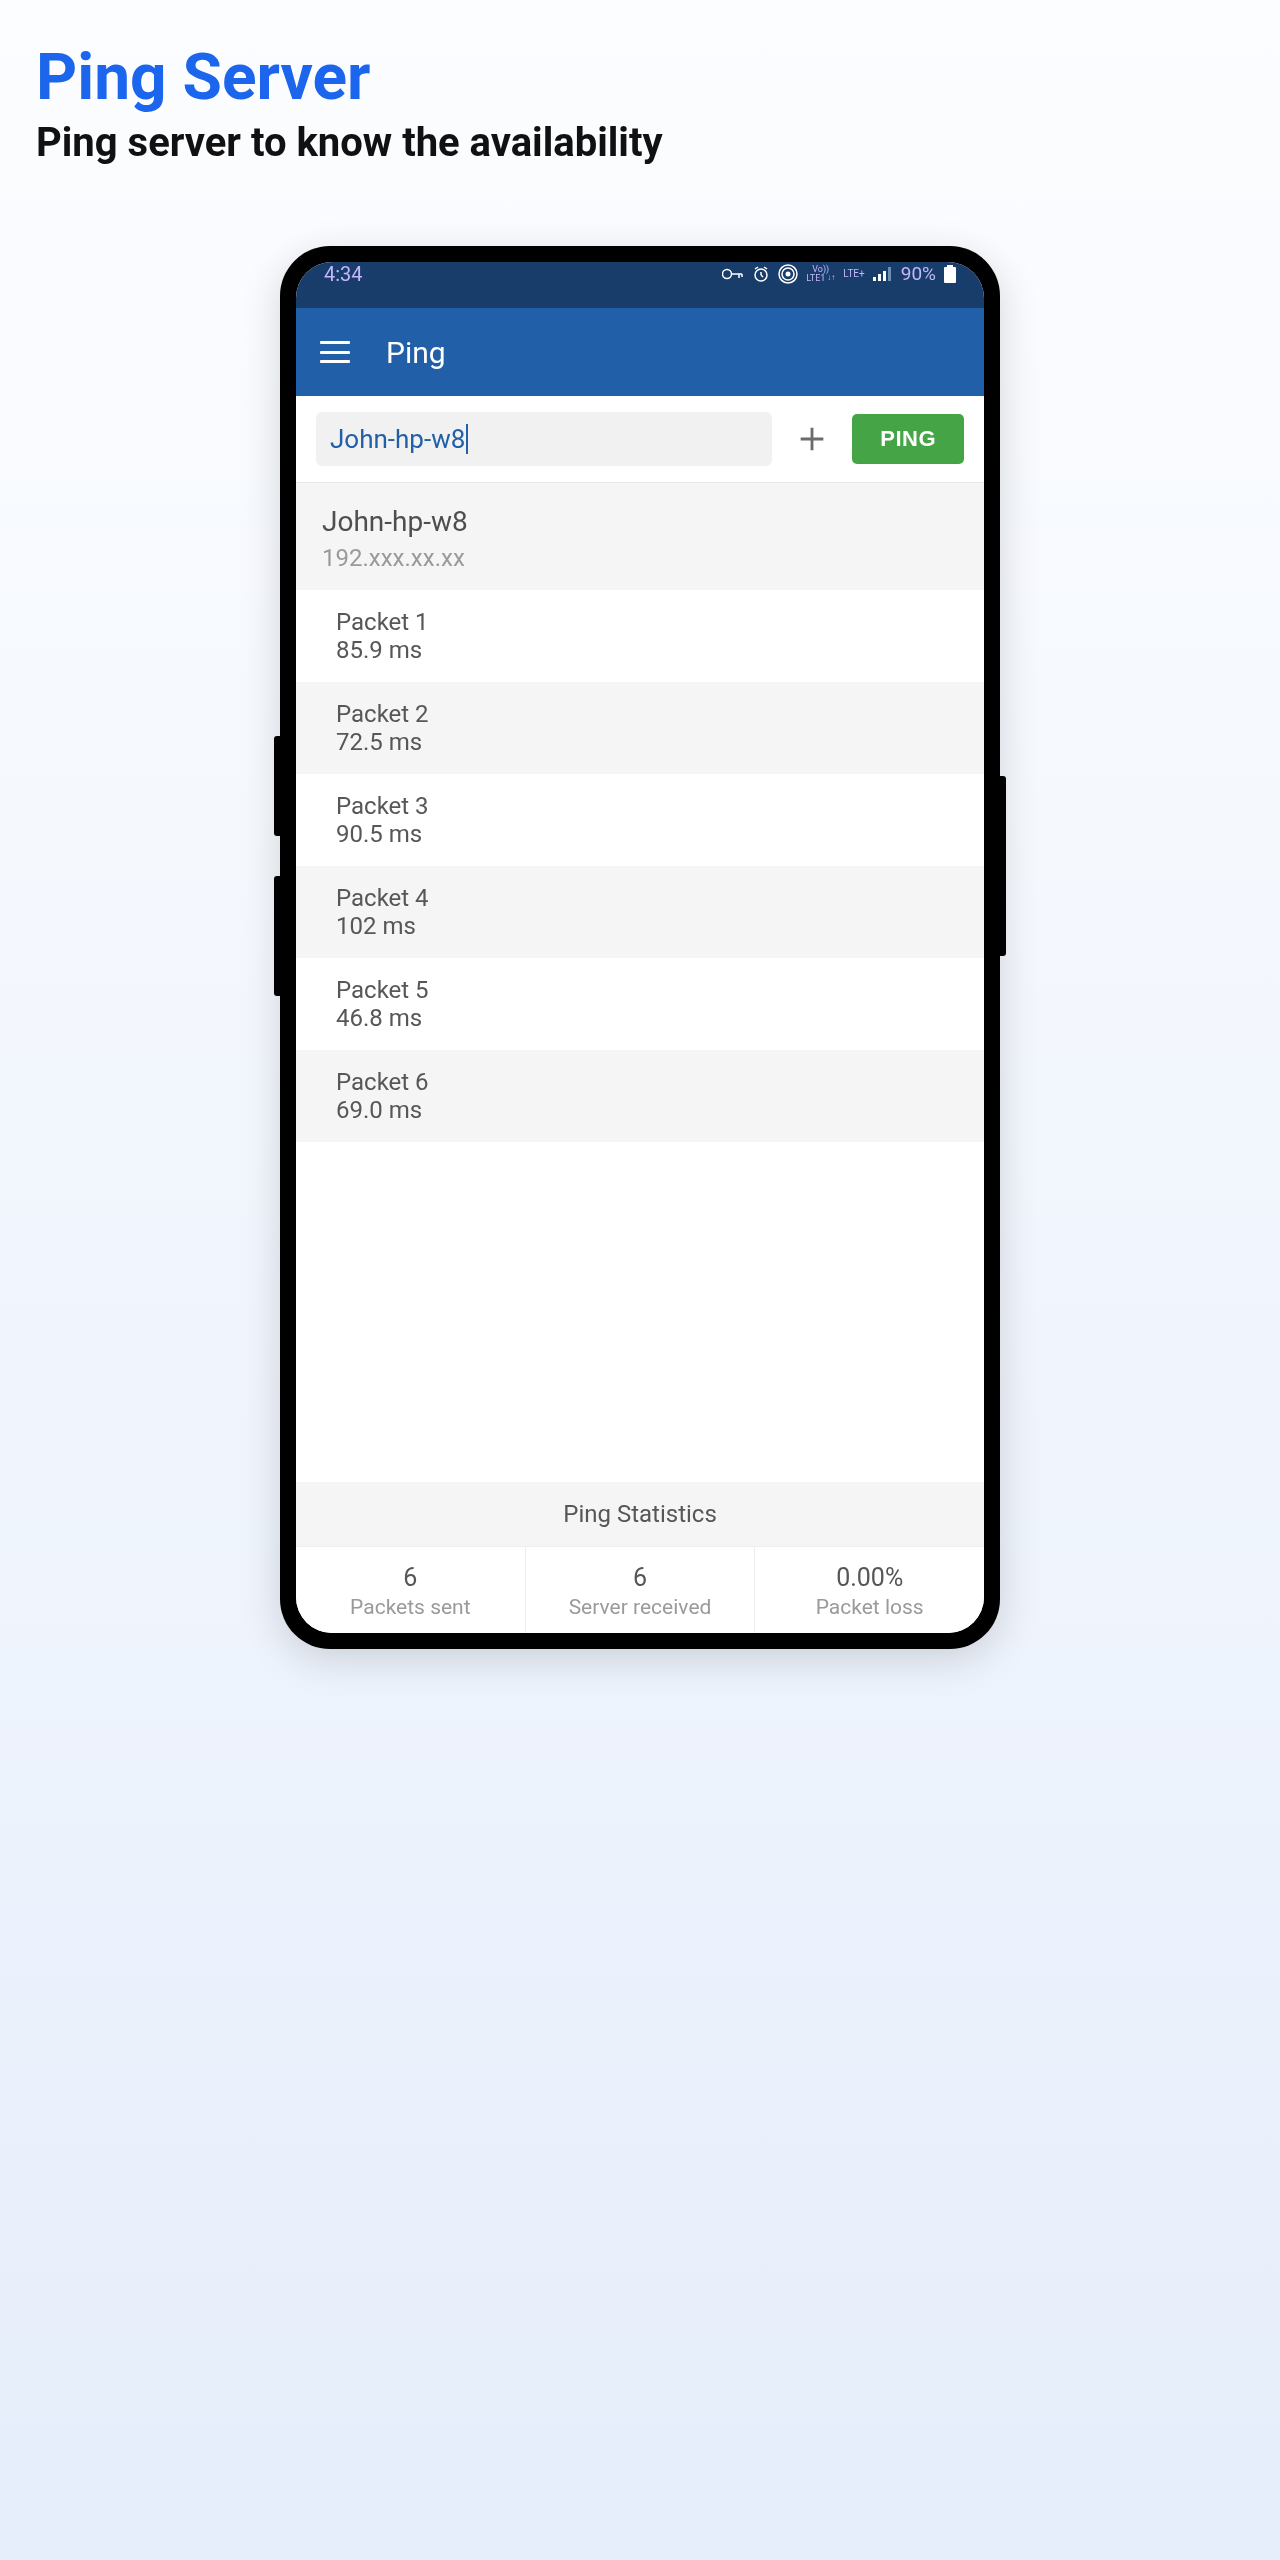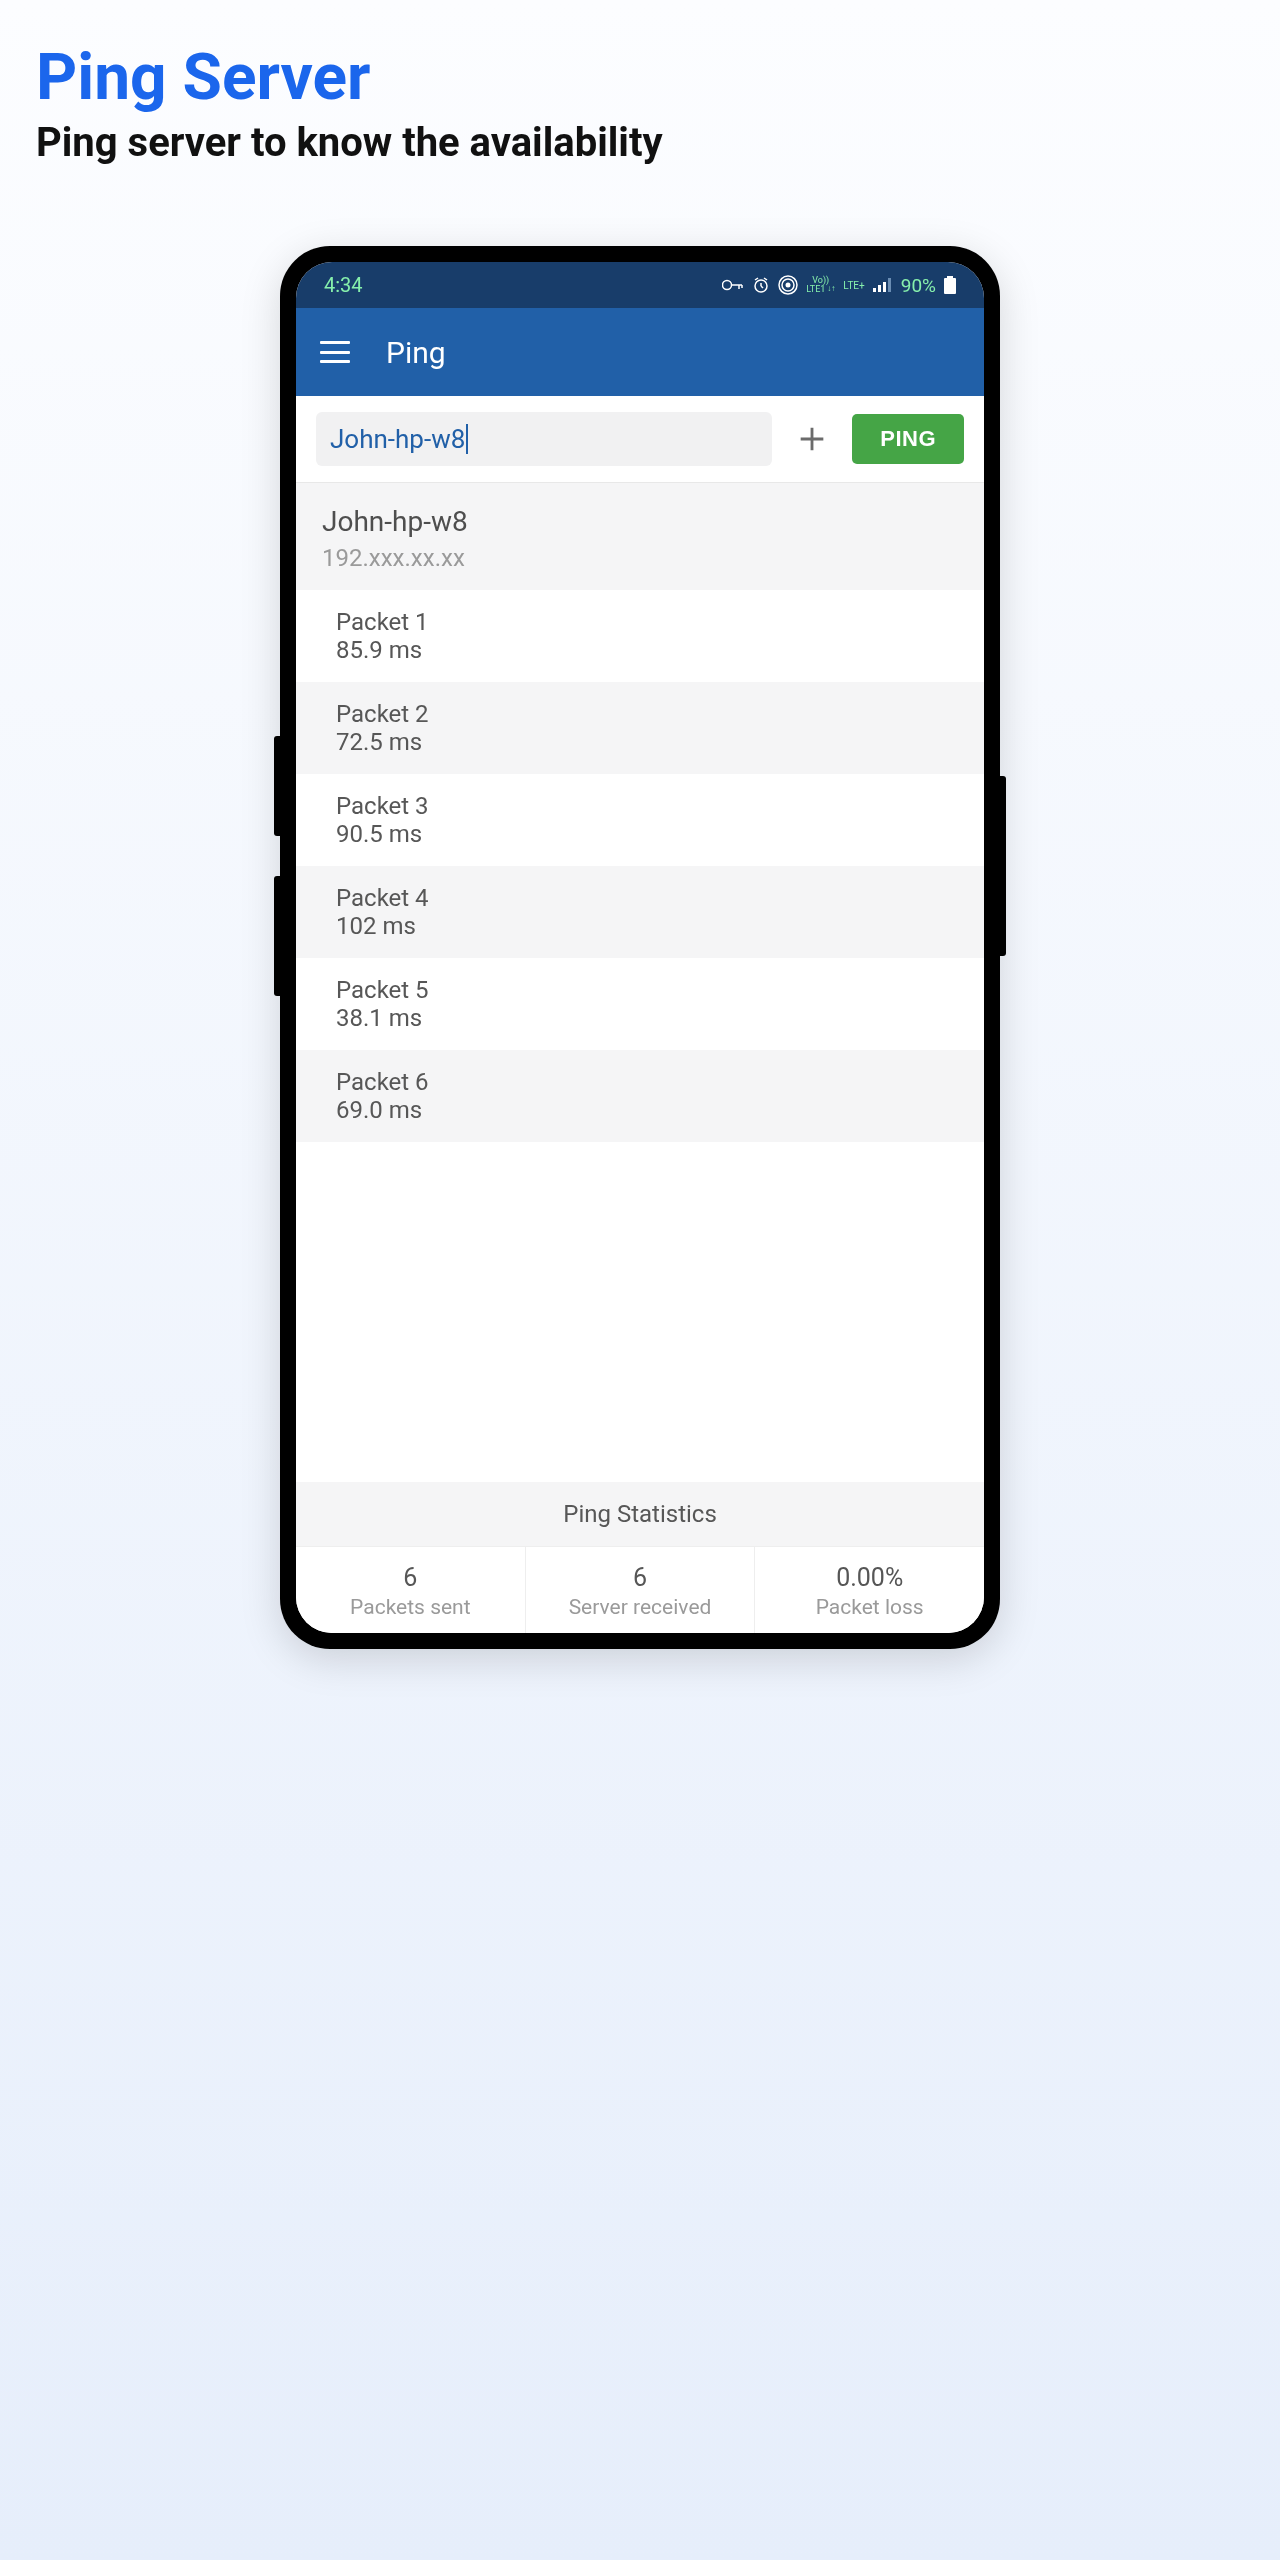--- a/index.html
+++ b/index.html
@@ -82,24 +82,24 @@
       width: 100%;
       background: #fff;
       border-radius: 36px;
       overflow: hidden;
     }
     
     .status-bar {
       background: #183d6a;
       height: 46px;
       display: flex;
-      align-items: center;
+      align-items: flex-start;
       justify-content: space-between;
       padding: 0 28px;
-      color: #86efac;
+      color: #c4b5fd;
       font-size: 20px;
     }
     
     .status-time {
       font-weight: 400;
     }
     
     .status-icons {
       display: flex;
       align-items: center;
@@ -391,21 +391,21 @@
         <div class="packet-row">
           <span class="packet-label">Packet 3</span>
           <span class="packet-value">90.5 ms</span>
         </div>
         <div class="packet-row">
           <span class="packet-label">Packet 4</span>
           <span class="packet-value">102 ms</span>
         </div>
         <div class="packet-row">
           <span class="packet-label">Packet 5</span>
-          <span class="packet-value">38.1 ms</span>
+          <span class="packet-value">46.8 ms</span>
         </div>
         <div class="packet-row">
           <span class="packet-label">Packet 6</span>
           <span class="packet-value">69.0 ms</span>
         </div>
       </div>
 
       <div class="spacer"></div>
 
       <div class="stats-header">Ping Statistics</div>

